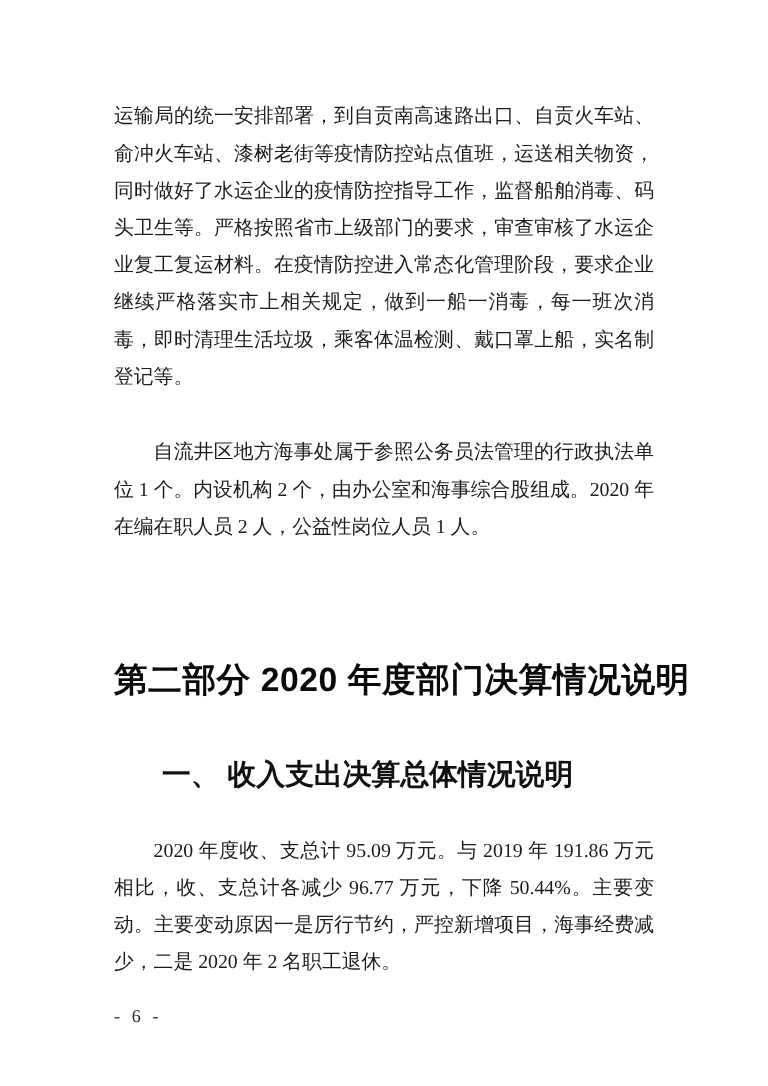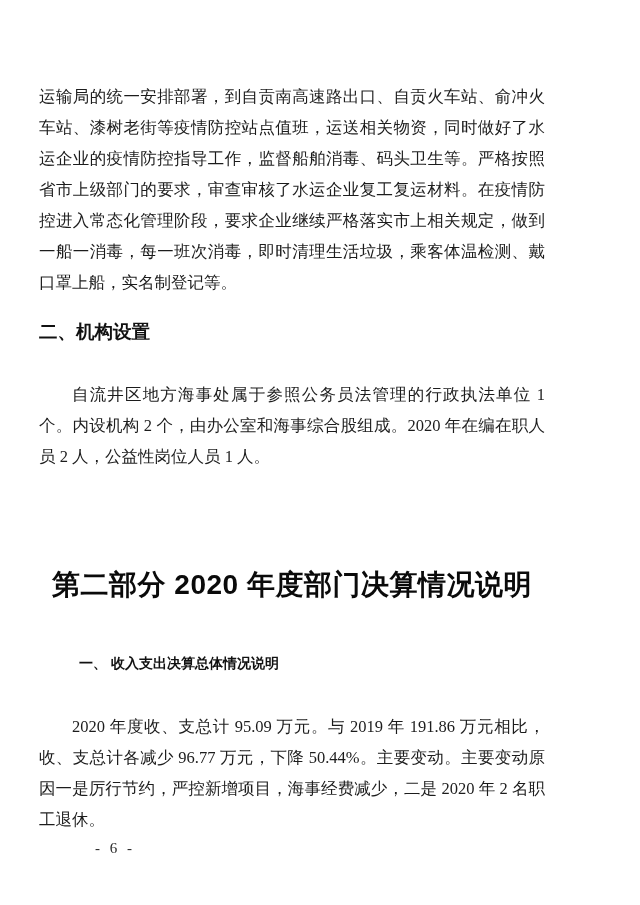--- a/index.html
+++ b/index.html
@@ -10,21 +10,21 @@
   .page {
     position: relative;
     width: 640px;
     height: 905px;
     background: #ffffff;
     overflow: hidden;
     font-family: "Liberation Serif", serif;
     color: #1c1c1c;
   }
   .content {
-    padding: 81px 95px 0 39px; 
+    padding: 81px 95px 0 95px; 
   }
   p.body-text {
     margin: 0;
     font-size: 16.5px;
     line-height: 31px;
     text-align: justify;
     text-justify: inter-ideograph;
     font-family: "Liberation Serif", serif;
     color: #1c1c1c;
   }
@@ -49,21 +49,21 @@
     text-align: center;
     letter-spacing: 0.5px;
     color: #0a0a0a;
     white-space: nowrap;
   }
   h3.sub-heading {
     margin: 47px 0 0 0;
     padding-left: 40px;
     font-family: "Liberation Sans", sans-serif;
     font-weight: bold;
-    font-size: 14px;
+    font-size: 24px;
     line-height: 31px;
     color: #111111;
   }
   .page-number {
     position: absolute;
     left: 95px;
     top: 840px;
     font-family: "Liberation Serif", serif;
     font-size: 15px;
     letter-spacing: 3px;
@@ -71,21 +71,20 @@
   }
 </style>
 </head>
 <body>
 
 <div class="page">
   <div class="content">
 
     <p class="body-text">运输局的统一安排部署，到自贡南高速路出口、自贡火车站、俞冲火车站、漆树老街等疫情防控站点值班，运送相关物资，同时做好了水运企业的疫情防控指导工作，监督船舶消毒、码头卫生等。严格按照省市上级部门的要求，审查审核了水运企业复工复运材料。在疫情防控进入常态化管理阶段，要求企业继续严格落实市上相关规定，做到一船一消毒，每一班次消毒，即时清理生活垃圾，乘客体温检测、戴口罩上船，实名制登记等。</p>
 
-    <h3 class="section-heading">二、机构设置</h3>
 
     <p class="body-text indent">自流井区地方海事处属于参照公务员法管理的行政执法单位 1 个。内设机构 2 个，由办公室和海事综合股组成。2020 年在编在职人员 2 人，公益性岗位人员 1 人。</p>
 
     <h2 class="part-title">第二部分 2020 年度部门决算情况说明</h2>
 
     <h3 class="sub-heading">一、 收入支出决算总体情况说明</h3>
 
     <p class="body-text indent">2020 年度收、支总计 95.09 万元。与 2019 年 191.86 万元相比，收、支总计各减少 96.77 万元，下降 50.44%。主要变动。主要变动原因一是厉行节约，严控新增项目，海事经费减少，二是 2020 年 2 名职工退休。</p>
 
   </div>

